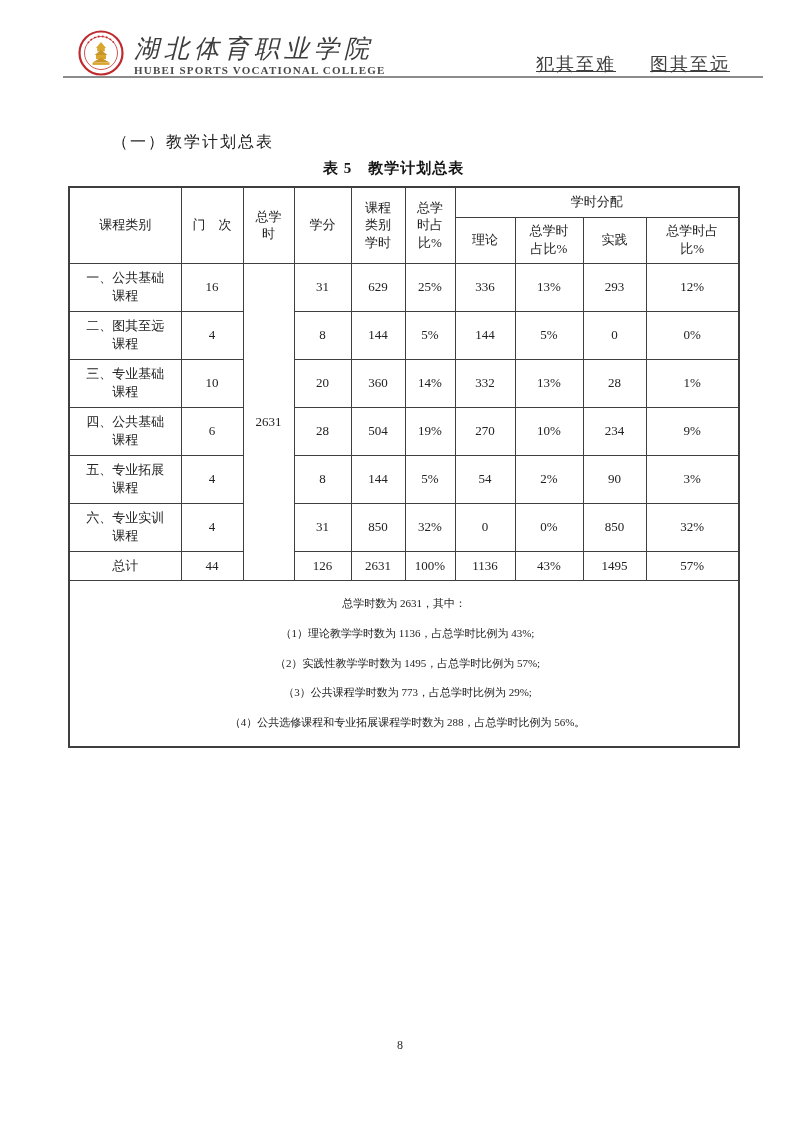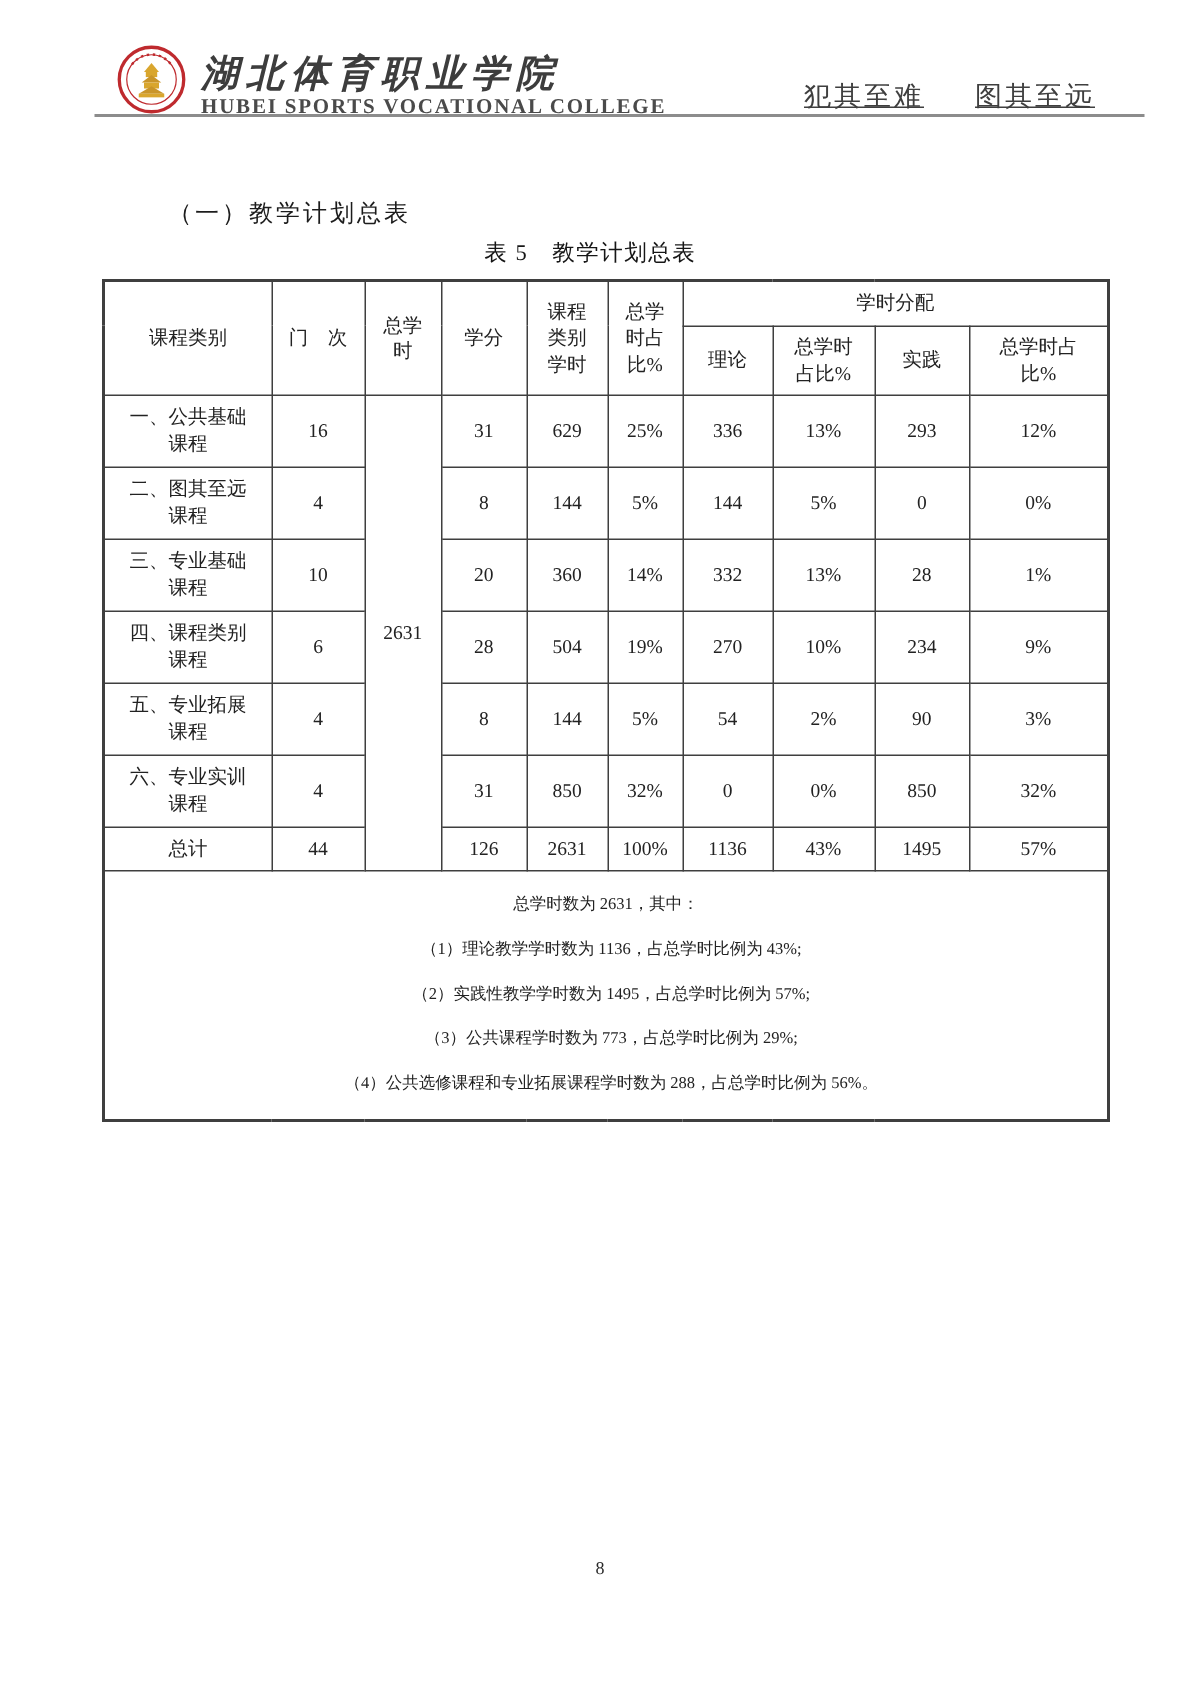--- a/index.html
+++ b/index.html
@@ -11,27 +11,27 @@
     color: #1f1f1f;
   }
   .page { position: absolute; inset: 0; }
 
   
   .header-logo { position: absolute; left: 78px; top: 30px; display: flex; align-items: flex-start; }
   .emblem { width: 46px; height: 46px; flex: 0 0 auto; }
   .brand { margin-left: 10px; padding-top: 6px; }
   .brand-zh {
     font-family: "DejaVu Serif", serif;
-    font-style: italic; font-weight: bold;
+    font-style: italic; font-weight: normal;
     font-size: 25px; letter-spacing: 5px; color: #3d3d3d;
     line-height: 1.05; white-space: nowrap;
   }
   .brand-en {
     font-family: "Liberation Serif", serif;
-    font-size: 14px; letter-spacing: 1.2px; color: #4a4a4a;
+    font-size: 11px; letter-spacing: 1.2px; color: #4a4a4a;
     font-weight: bold; margin-top: 2px; white-space: nowrap;
   }
   .motto {
     position: absolute; top: 52px; right: 70px;
     font-size: 18px; color: #3f3f3f; letter-spacing: 2px; white-space: nowrap; text-decoration: underline;
   }
   .motto .gap { display: inline-block; width: 34px; }
   .header-rule {
     position: absolute; left: 63px; top: 76px;
     width: 700px; height: 2px; background: #8c8c8c;
@@ -43,21 +43,21 @@
     font-family: "Liberation Sans", sans-serif;
     font-weight: bold; font-size: 17px; color: #111;
     letter-spacing: 1px;
   }
   .h2 {
     position: absolute; left: 112px; top: 132px;
     font-size: 16px; color: #1c1c1c; letter-spacing: 2px;
   }
   .caption {
     position: absolute; left: 0; top: 159px; width: 787px;
-    text-align: center; font-weight: normal; font-size: 15px;
+    text-align: center; font-weight: bold; font-size: 15px;
     letter-spacing: 1px; color: #161616;
   }
 
   
   table.plan {
     position: absolute; left: 68px; top: 186px;
     width: 670px; border-collapse: collapse; table-layout: fixed;
     font-size: 13px; color: #222;
   }
   table.plan td, table.plan th {
@@ -185,21 +185,21 @@
         <td>10</td>
         <td>20</td>
         <td>360</td>
         <td>14%</td>
         <td>332</td>
         <td>13%</td>
         <td>28</td>
         <td>1%</td>
       </tr>
       <tr class="data-row">
-        <td>四、课程类别
+        <td>四、公共基础
 课程</td>
         <td>6</td>
         <td>28</td>
         <td>504</td>
         <td>19%</td>
         <td>270</td>
         <td>10%</td>
         <td>234</td>
         <td>9%</td>
       </tr>

